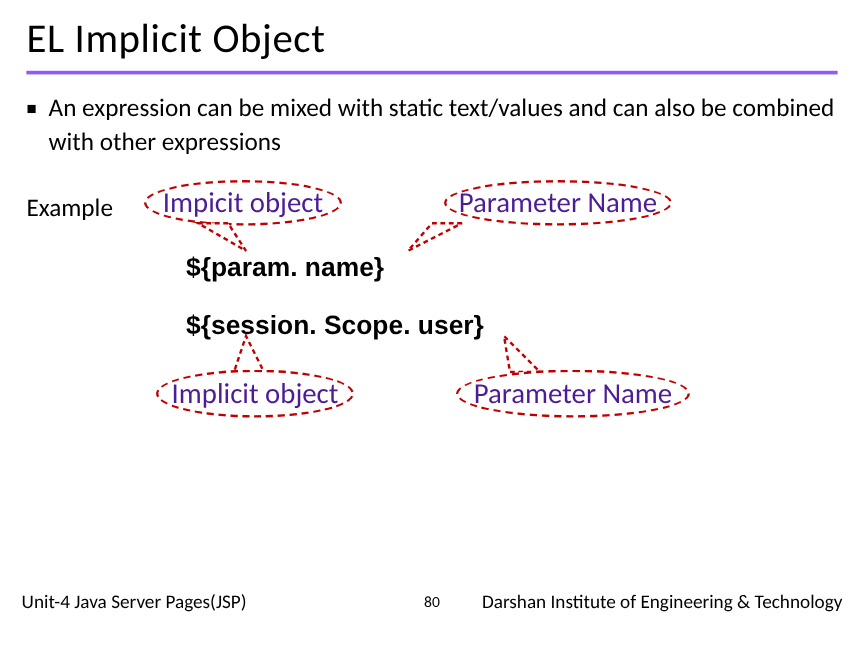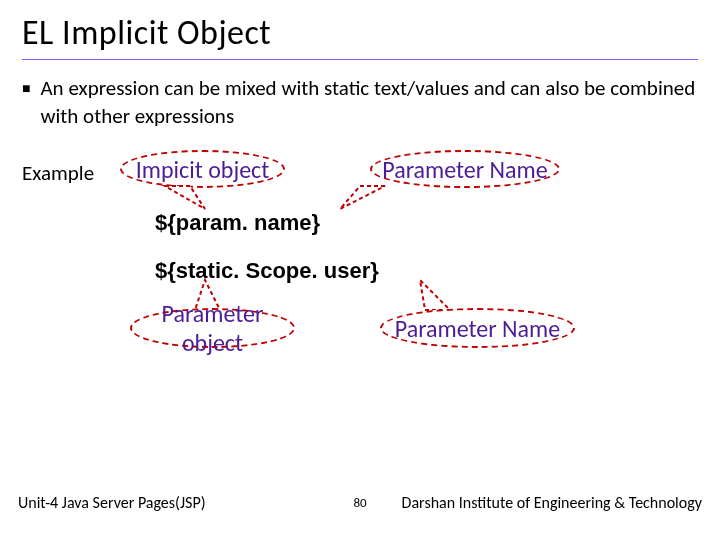--- a/index.html
+++ b/index.html
@@ -15,21 +15,21 @@
   .slide {
     width: 720px;
     height: 540px;
     position: relative;
     padding: 12px 22px 0 22px;
   }
   .title {
     font-size: 34px;
     font-weight: 400;
     color: #000;
-    border-bottom: 1px solid #8b5cf6;
+    border-bottom: 3px solid #8b5cf6;
     padding-bottom: 6px;
     margin-bottom: 14px;
     letter-spacing: 0.5px;
   }
   .bullet-row {
     display: flex;
     gap: 10px;
     font-size: 21px;
     line-height: 1.35;
     margin-bottom: 4px;
@@ -104,26 +104,26 @@
   </svg>
 
   <div class="callout-red" style="left:370px; top:150px; width:190px; height:38px;">Parameter Name</div>
 
   <svg style="position:absolute; left:330px; top:183px; width:70px; height:28px;">
     <polygon points="55,3 30,3 10,26" fill="#fff" stroke="#c00000" stroke-width="2" stroke-dasharray="4,3"></polygon>
   </svg>
 
   <div class="code-line" style="left:155px; top:210px;">${param. name}</div>
 
-  <div class="code-line" style="left:155px; top:258px;">${static. Scope. user}</div>
+  <div class="code-line" style="left:155px; top:258px;">${session. Scope. user}</div>
 
   <svg style="position:absolute; left:165px; top:278px; width:80px; height:34px;">
     <polygon points="30,32 55,32 40,2" fill="#fff" stroke="#c00000" stroke-width="2" stroke-dasharray="4,3"></polygon>
   </svg>
-  <div class="callout-red" style="left:130px; top:308px; width:165px; height:40px;">Parameter object</div>
+  <div class="callout-red" style="left:130px; top:308px; width:165px; height:40px;">Implicit object</div>
 
   <svg style="position:absolute; left:400px; top:278px; width:80px; height:34px;">
     <polygon points="25,32 50,32 20,2" fill="#fff" stroke="#c00000" stroke-width="2" stroke-dasharray="4,3"></polygon>
   </svg>
   <div class="callout-red" style="left:380px; top:308px; width:195px; height:40px;">Parameter Name</div>
 
   <div class="footer">
     <div>Unit-4 Java Server Pages(JSP)</div>
     <div class="page-no">80</div>
     <div>Darshan Institute of Engineering &amp; Technology</div>

